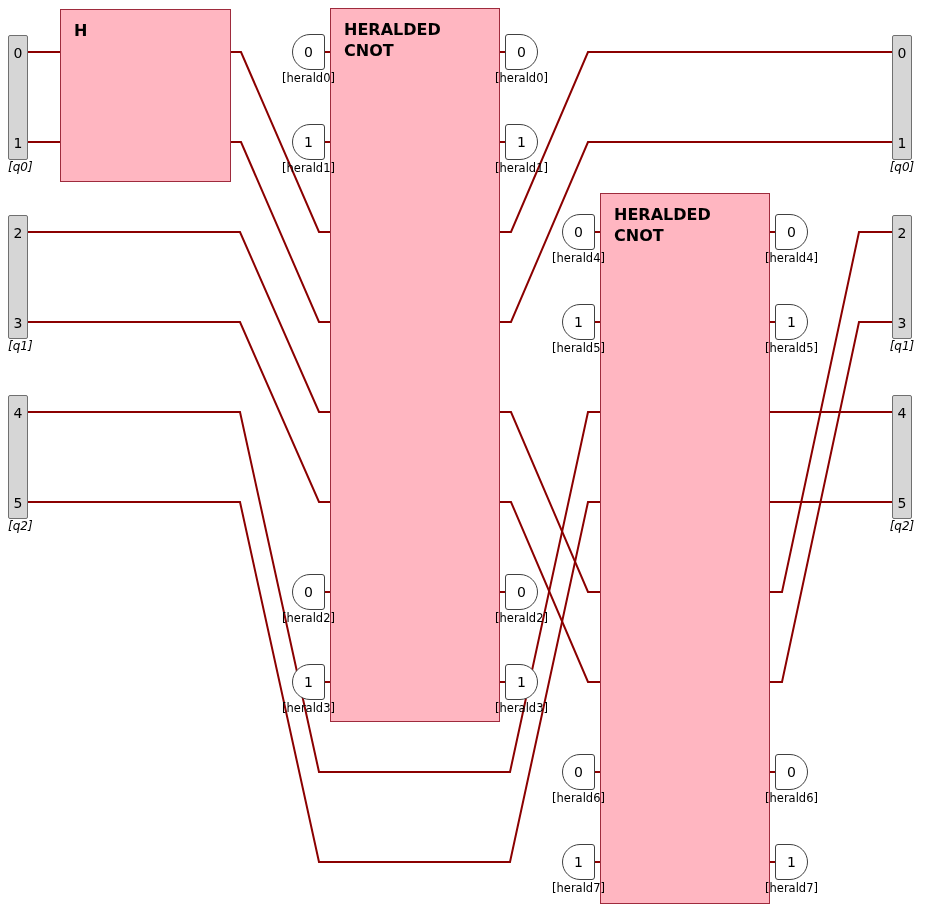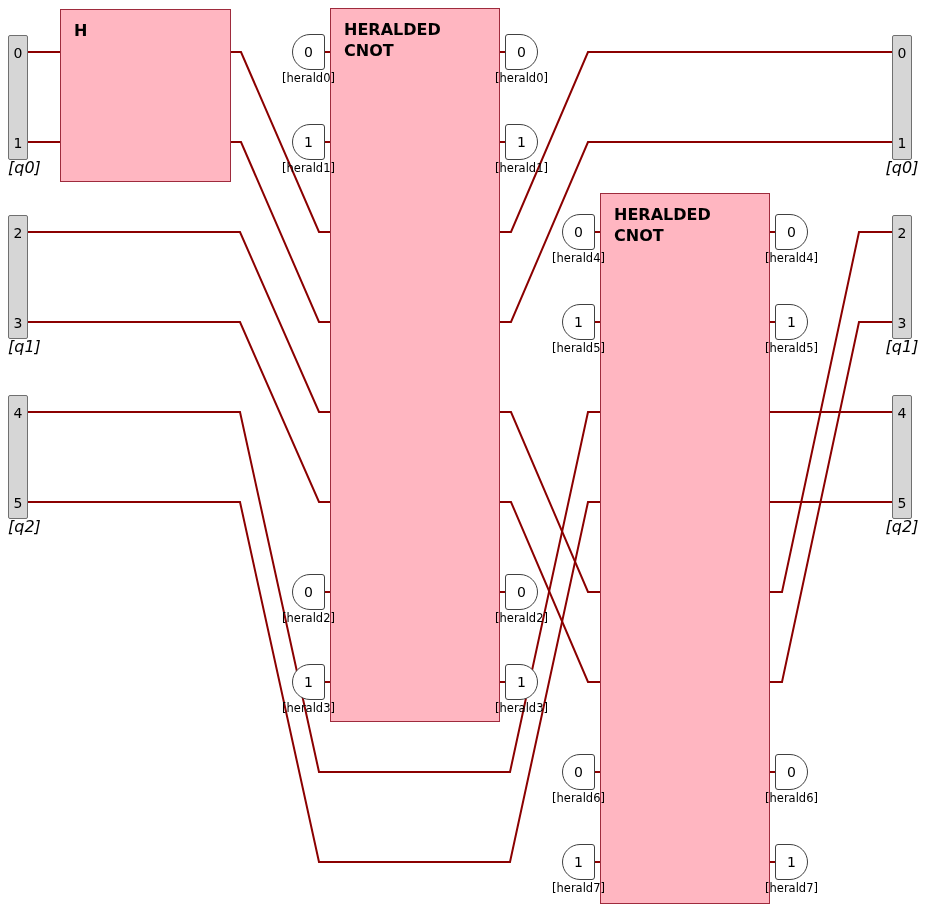--- a/index.html
+++ b/index.html
@@ -11,21 +11,21 @@
   .canvas{position:relative;width:925px;height:915px;background:var(--background);
     font-family:"DejaVu Sans",sans-serif;color:var(--text);overflow:hidden;}
   svg.wirelayer{position:absolute;left:0;top:0;width:925px;height:915px;}
   svg.wirelayer path{fill:none;stroke:var(--wire);stroke-width:2;}
   .gate{position:absolute;background:var(--gate-fill);border:1.5px solid var(--gate-border);box-sizing:border-box;}
   .gate-title{position:absolute;left:13px;top:10px;font-weight:bold;font-size:16px;line-height:21px;white-space:pre-line;}
   .rail{position:absolute;width:20px;background:var(--rail-fill);border:1px solid var(--rail-border);
     border-radius:2px;box-sizing:border-box;}
   .rail .port{position:absolute;left:0;width:100%;text-align:center;font-size:14px;line-height:16px;}
   .rail .port.p0{top:9px;} .rail .port.p1{top:99px;}
-  .rail-label{position:absolute;font-size:16px;font-style:italic;line-height:13px;white-space:nowrap;}
+  .rail-label{position:absolute;font-size:12px;font-style:italic;line-height:13px;white-space:nowrap;}
   .rail-label.left-side{left:-1px;top:100%;margin-top:2px;}
   .rail-label.right-side{left:50%;transform:translateX(-50%);top:100%;margin-top:2px;}
   .herald{position:absolute;width:33px;height:36px;}
   .herald .shape{width:33px;height:36px;background:var(--herald-fill);border:1.5px solid var(--herald-border);
     box-sizing:border-box;display:flex;align-items:center;justify-content:center;font-size:14px;}
   .herald.round-left .shape{border-radius:18px 3px 3px 18px;}
   .herald.round-right .shape{border-radius:3px 18px 18px 3px;}
   .herald .hlabel{position:absolute;top:37px;left:50%;transform:translateX(-50%);
     font-size:11.5px;white-space:nowrap;}
 </style>

